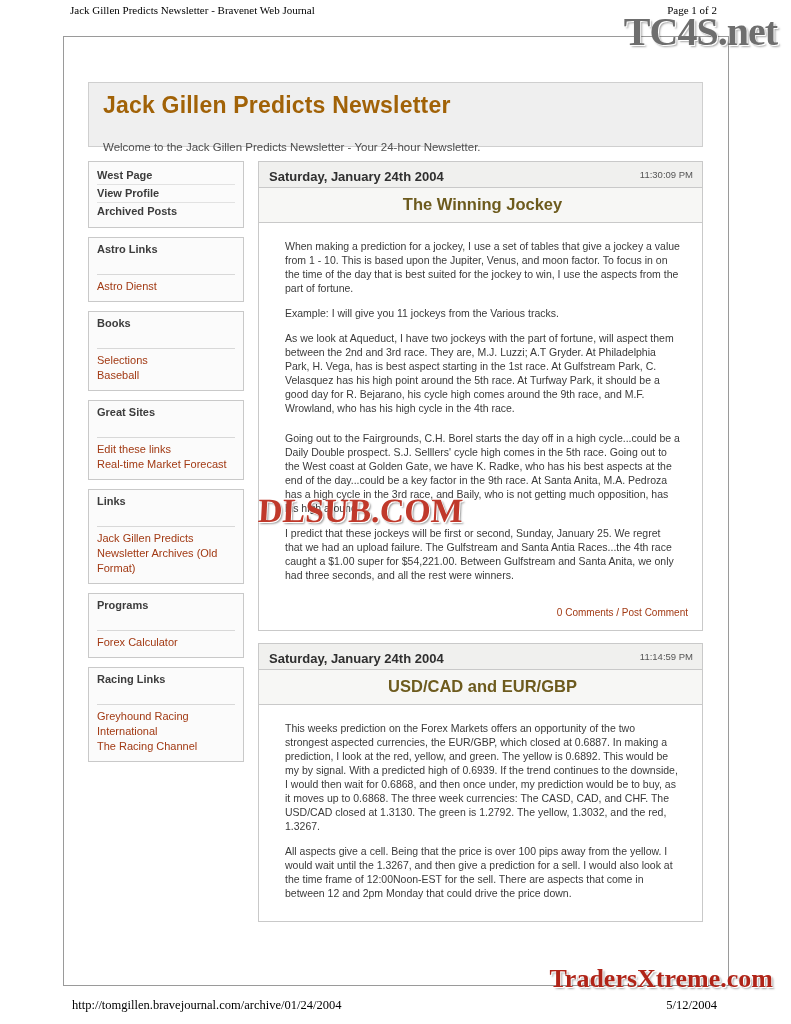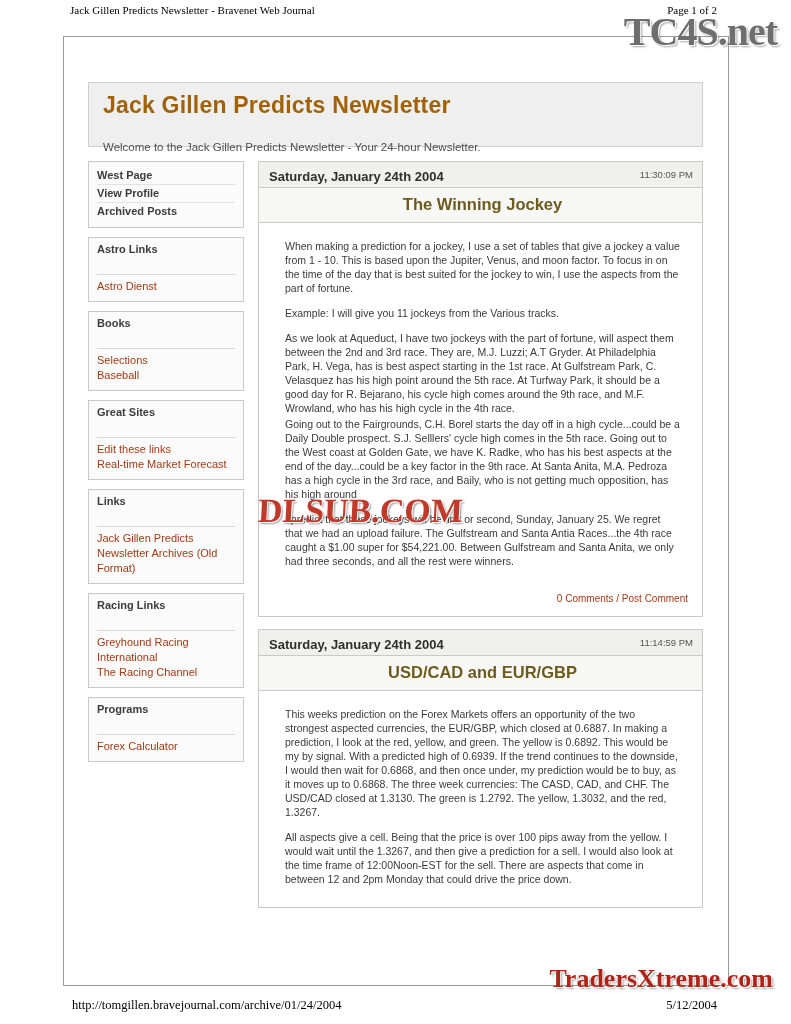--- a/index.html
+++ b/index.html
@@ -155,21 +155,21 @@
     font-weight: bold;
     color: #6d5b1e;
   }
   .post-body {
     padding: 16px 22px 10px 26px;
     font-size: 10.5px;
     line-height: 14px;
     color: #3a3a3a;
   }
   .post-body p { margin: 0 0 11px 0; }
-  .post-body p.tight { margin-bottom: 2px; }
+  .post-body p.tight { margin-bottom: 16px; }
   .post-footer {
     text-align: right;
     padding: 4px 14px 12px 0;
     font-size: 10px;
   }
   .post-footer a {
     color: #a23a14;
     text-decoration: none;
   }
 
@@ -252,28 +252,28 @@
         <a class="side-link" href="#">Edit these links</a>
         <a class="side-link" href="#">Real-time Market Forecast</a>
       </div>
 
       <div class="side-box">
         <div class="sb-title">Links</div>
         <a class="side-link" href="#">Jack Gillen Predicts Newsletter Archives (Old Format)</a>
       </div>
 
       <div class="side-box">
+        <div class="sb-title">Programs</div>
+        <a class="side-link" href="#">Forex Calculator</a>
+      </div>
+
+      <div class="side-box">
         <div class="sb-title">Racing Links</div>
         <a class="side-link" href="#">Greyhound Racing International</a>
         <a class="side-link" href="#">The Racing Channel</a>
-      </div>
-
-      <div class="side-box">
-        <div class="sb-title">Programs</div>
-        <a class="side-link" href="#">Forex Calculator</a>
       </div>
 
     </div>
 
     <div class="main">
 
       <div class="post">
         <div class="post-datebar">
           <span class="post-date">Saturday, January 24th 2004</span>
           <span class="post-time">11:30:09 PM</span>

